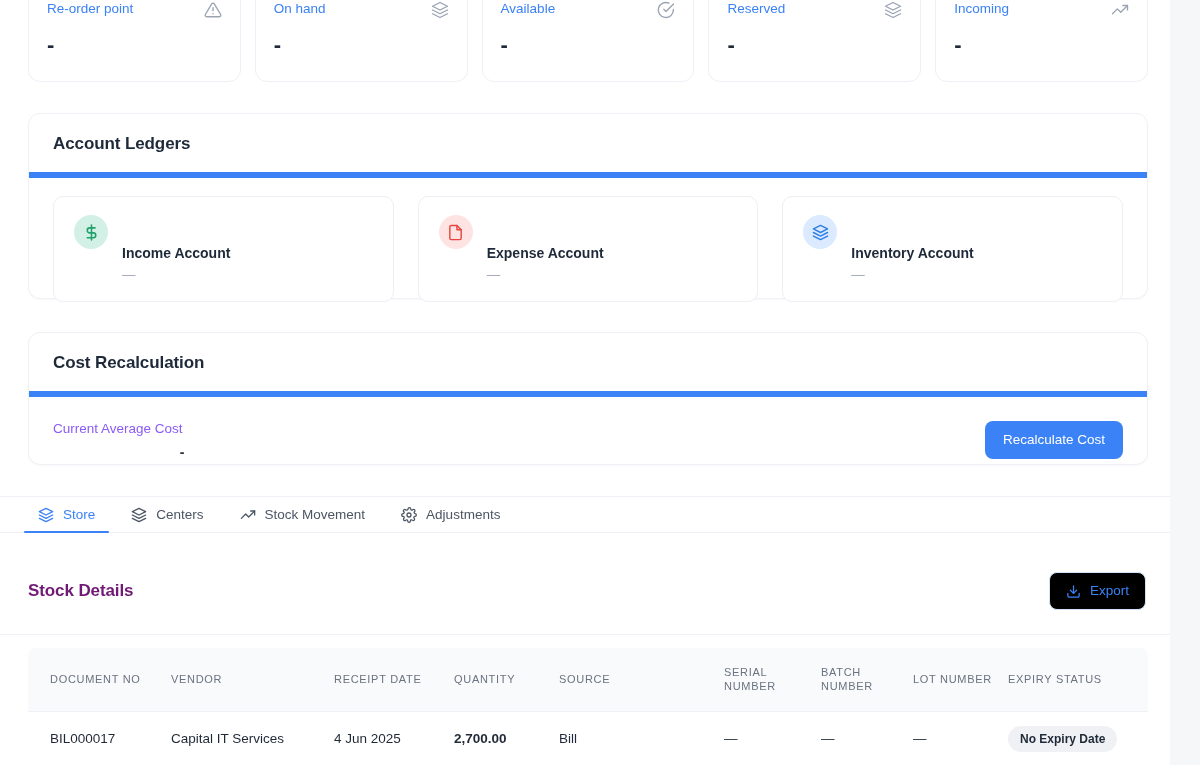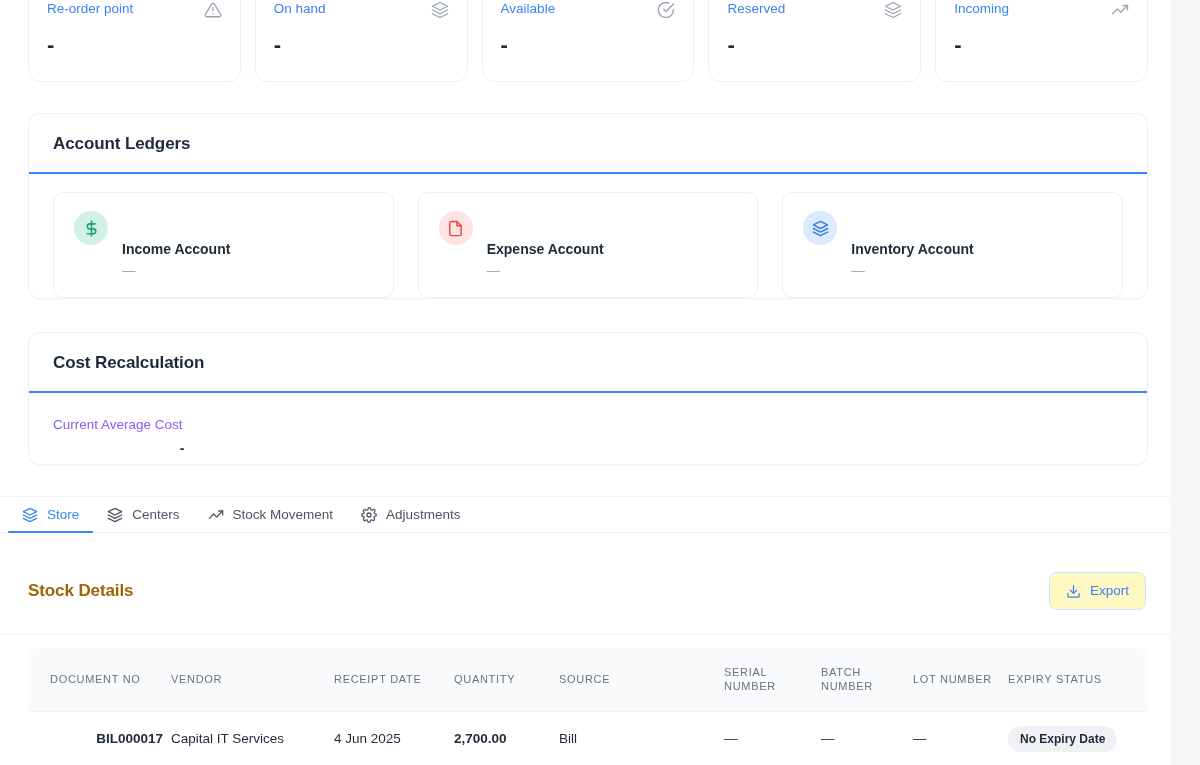--- a/index.html
+++ b/index.html
@@ -72,21 +72,21 @@
     position: absolute;
     left: 28px;
     width: 1120px;
     background: #ffffff;
     border: 1px solid #eef1f5;
     border-radius: 12px;
     box-shadow: 0 1px 2px rgba(16,24,40,0.03);
   }
   .section-header {
     padding: 20px 24px 18px 24px;
-    border-bottom: 2px solid #3b82f6;
+    border-bottom: 6px solid #3b82f6;
   }
   .section-title {
     font-size: 17px;
     font-weight: 700;
     color: #1e2939;
     letter-spacing: -0.1px;
   }
 
   
   #ledgers-card { top: 113px; height: 186px; }
@@ -164,22 +164,22 @@
     position: absolute;
     left: 0;
     top: 496px;
     width: 1170px;
     height: 37px;
     background: #ffffff;
     border-top: 1px solid #eef1f5;
     border-bottom: 1px solid #edf0f4;
     display: flex;
     align-items: stretch;
-    padding-left: 8px;
-    gap: 0;
+    padding-left: 24px;
+    gap: 8px;
   }
   .tab {
     display: flex;
     align-items: center;
     gap: 9px;
     padding: 0 14px;
     font-size: 13.5px;
     color: #4b5563;
     cursor: pointer;
     position: relative;
@@ -207,28 +207,28 @@
     height: 87px;
     padding: 0 24px 0 28px;
     display: flex;
     align-items: center;
     justify-content: space-between;
     border-bottom: 1px solid #eef1f5;
   }
   .stock-title {
     font-size: 17px;
     font-weight: 700;
-    color: #a16207;
+    color: #701a75;
     letter-spacing: -0.1px;
   }
   .btn-export {
     display: flex;
     align-items: center;
     gap: 9px;
-    background: #fef9c3;
+    background: #000000;
     border: 1px solid #cfe3fb;
     border-radius: 8px;
     padding: 10px 16px;
     color: #3b82f6;
     font-size: 13.5px;
     font-family: "Liberation Sans", sans-serif;
     cursor: pointer;
     line-height: 16px;
   }
   .btn-export svg { width: 15px; height: 15px; display: block; }
@@ -259,21 +259,21 @@
     border-bottom: 1px solid #eef1f5;
   }
   table.stock-table th:first-child { padding-left: 22px; }
   table.stock-table td {
     font-size: 13.5px;
     color: #1f2937;
     padding: 14px 8px 14px 0;
     vertical-align: middle;
     line-height: 18px;
   }
-  table.stock-table td:first-child { padding-left: 22px; font-weight: 700; text-align: right; }
+  table.stock-table td:first-child { padding-left: 22px; font-weight: 400; }
   .c-doc   { width: 143px; }
   .c-vendor{ width: 163px; }
   .c-date  { width: 120px; }
   .c-qty   { width: 105px; }
   .c-source{ width: 165px; }
   .c-serial{ width: 97px; }
   .c-batch { width: 92px; }
   .c-lot   { width: 95px; }
   .c-expiry{ width: 140px; }
   td.muted { color: #6b7280; }
@@ -418,20 +418,21 @@
 
     <div class="section-card" id="cost-card">
       <div class="section-header">
         <div class="section-title">Cost Recalculation</div>
       </div>
       <div class="cost-body">
         <div class="cost-left">
           <div class="cost-label">Current Average Cost</div>
           <div class="cost-value">-</div>
         </div>
+        <button class="btn-primary">Recalculate Cost</button>
       </div>
     </div>
 
     <div class="tabs-bar">
       <div class="tab active">
         <span>
           <svg viewBox="0 0 24 24" fill="none" stroke="currentColor" stroke-width="1.9" stroke-linecap="round" stroke-linejoin="round">
             <polygon points="12 2 2 7 12 12 22 7 12 2"></polygon>
               <polyline points="2 17 12 22 22 17"></polyline>
               <polyline points="2 12 12 17 22 12"></polyline>

